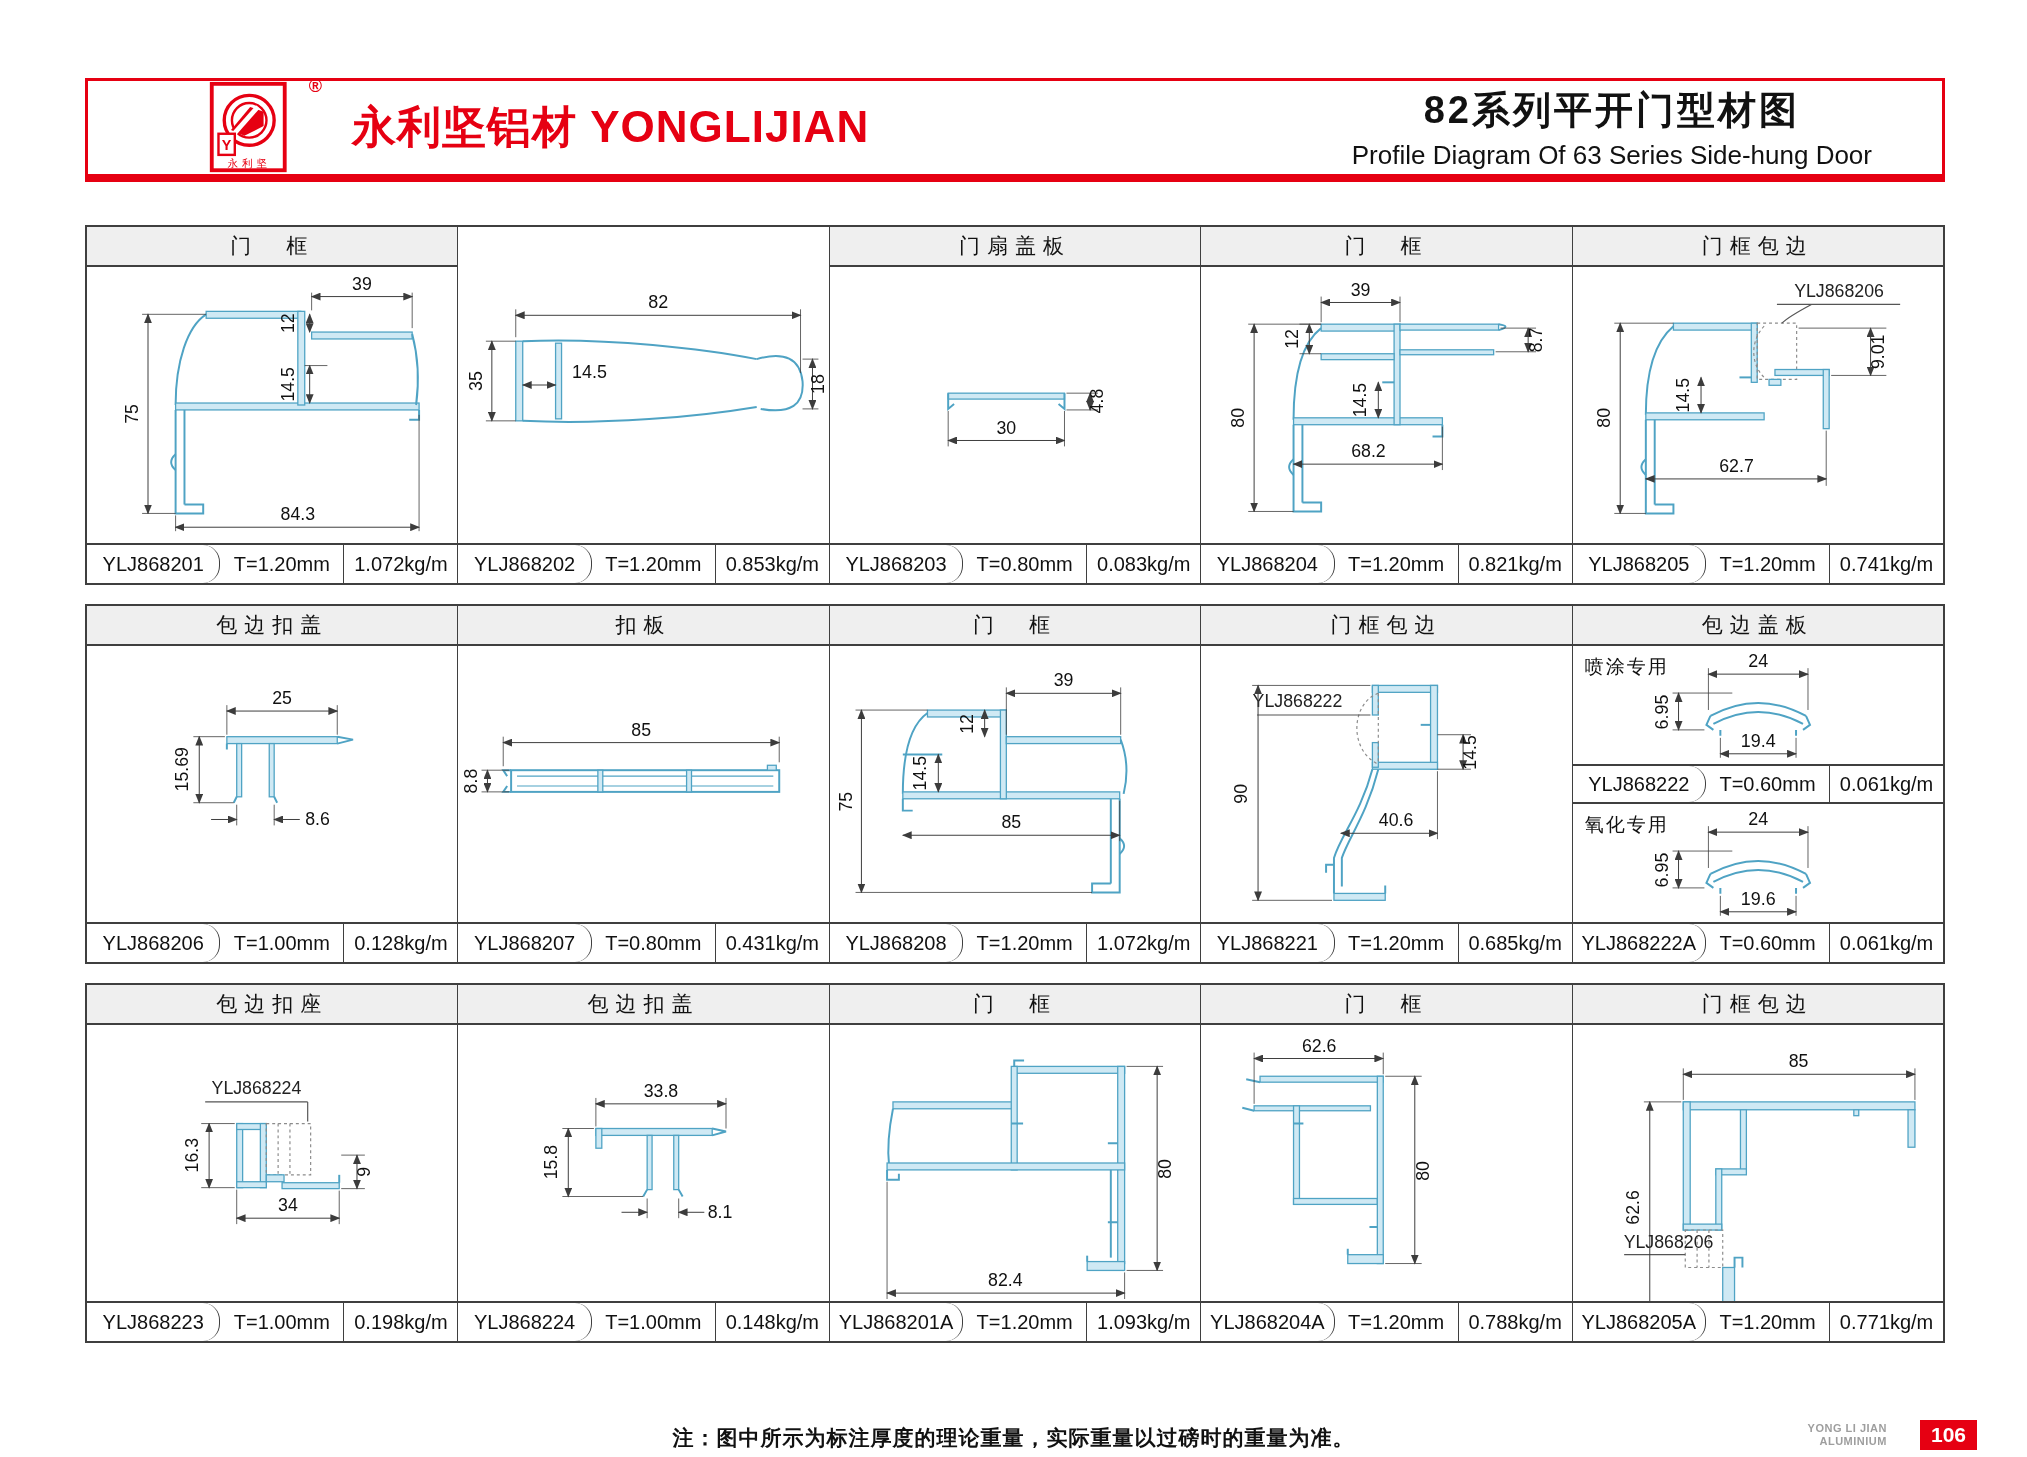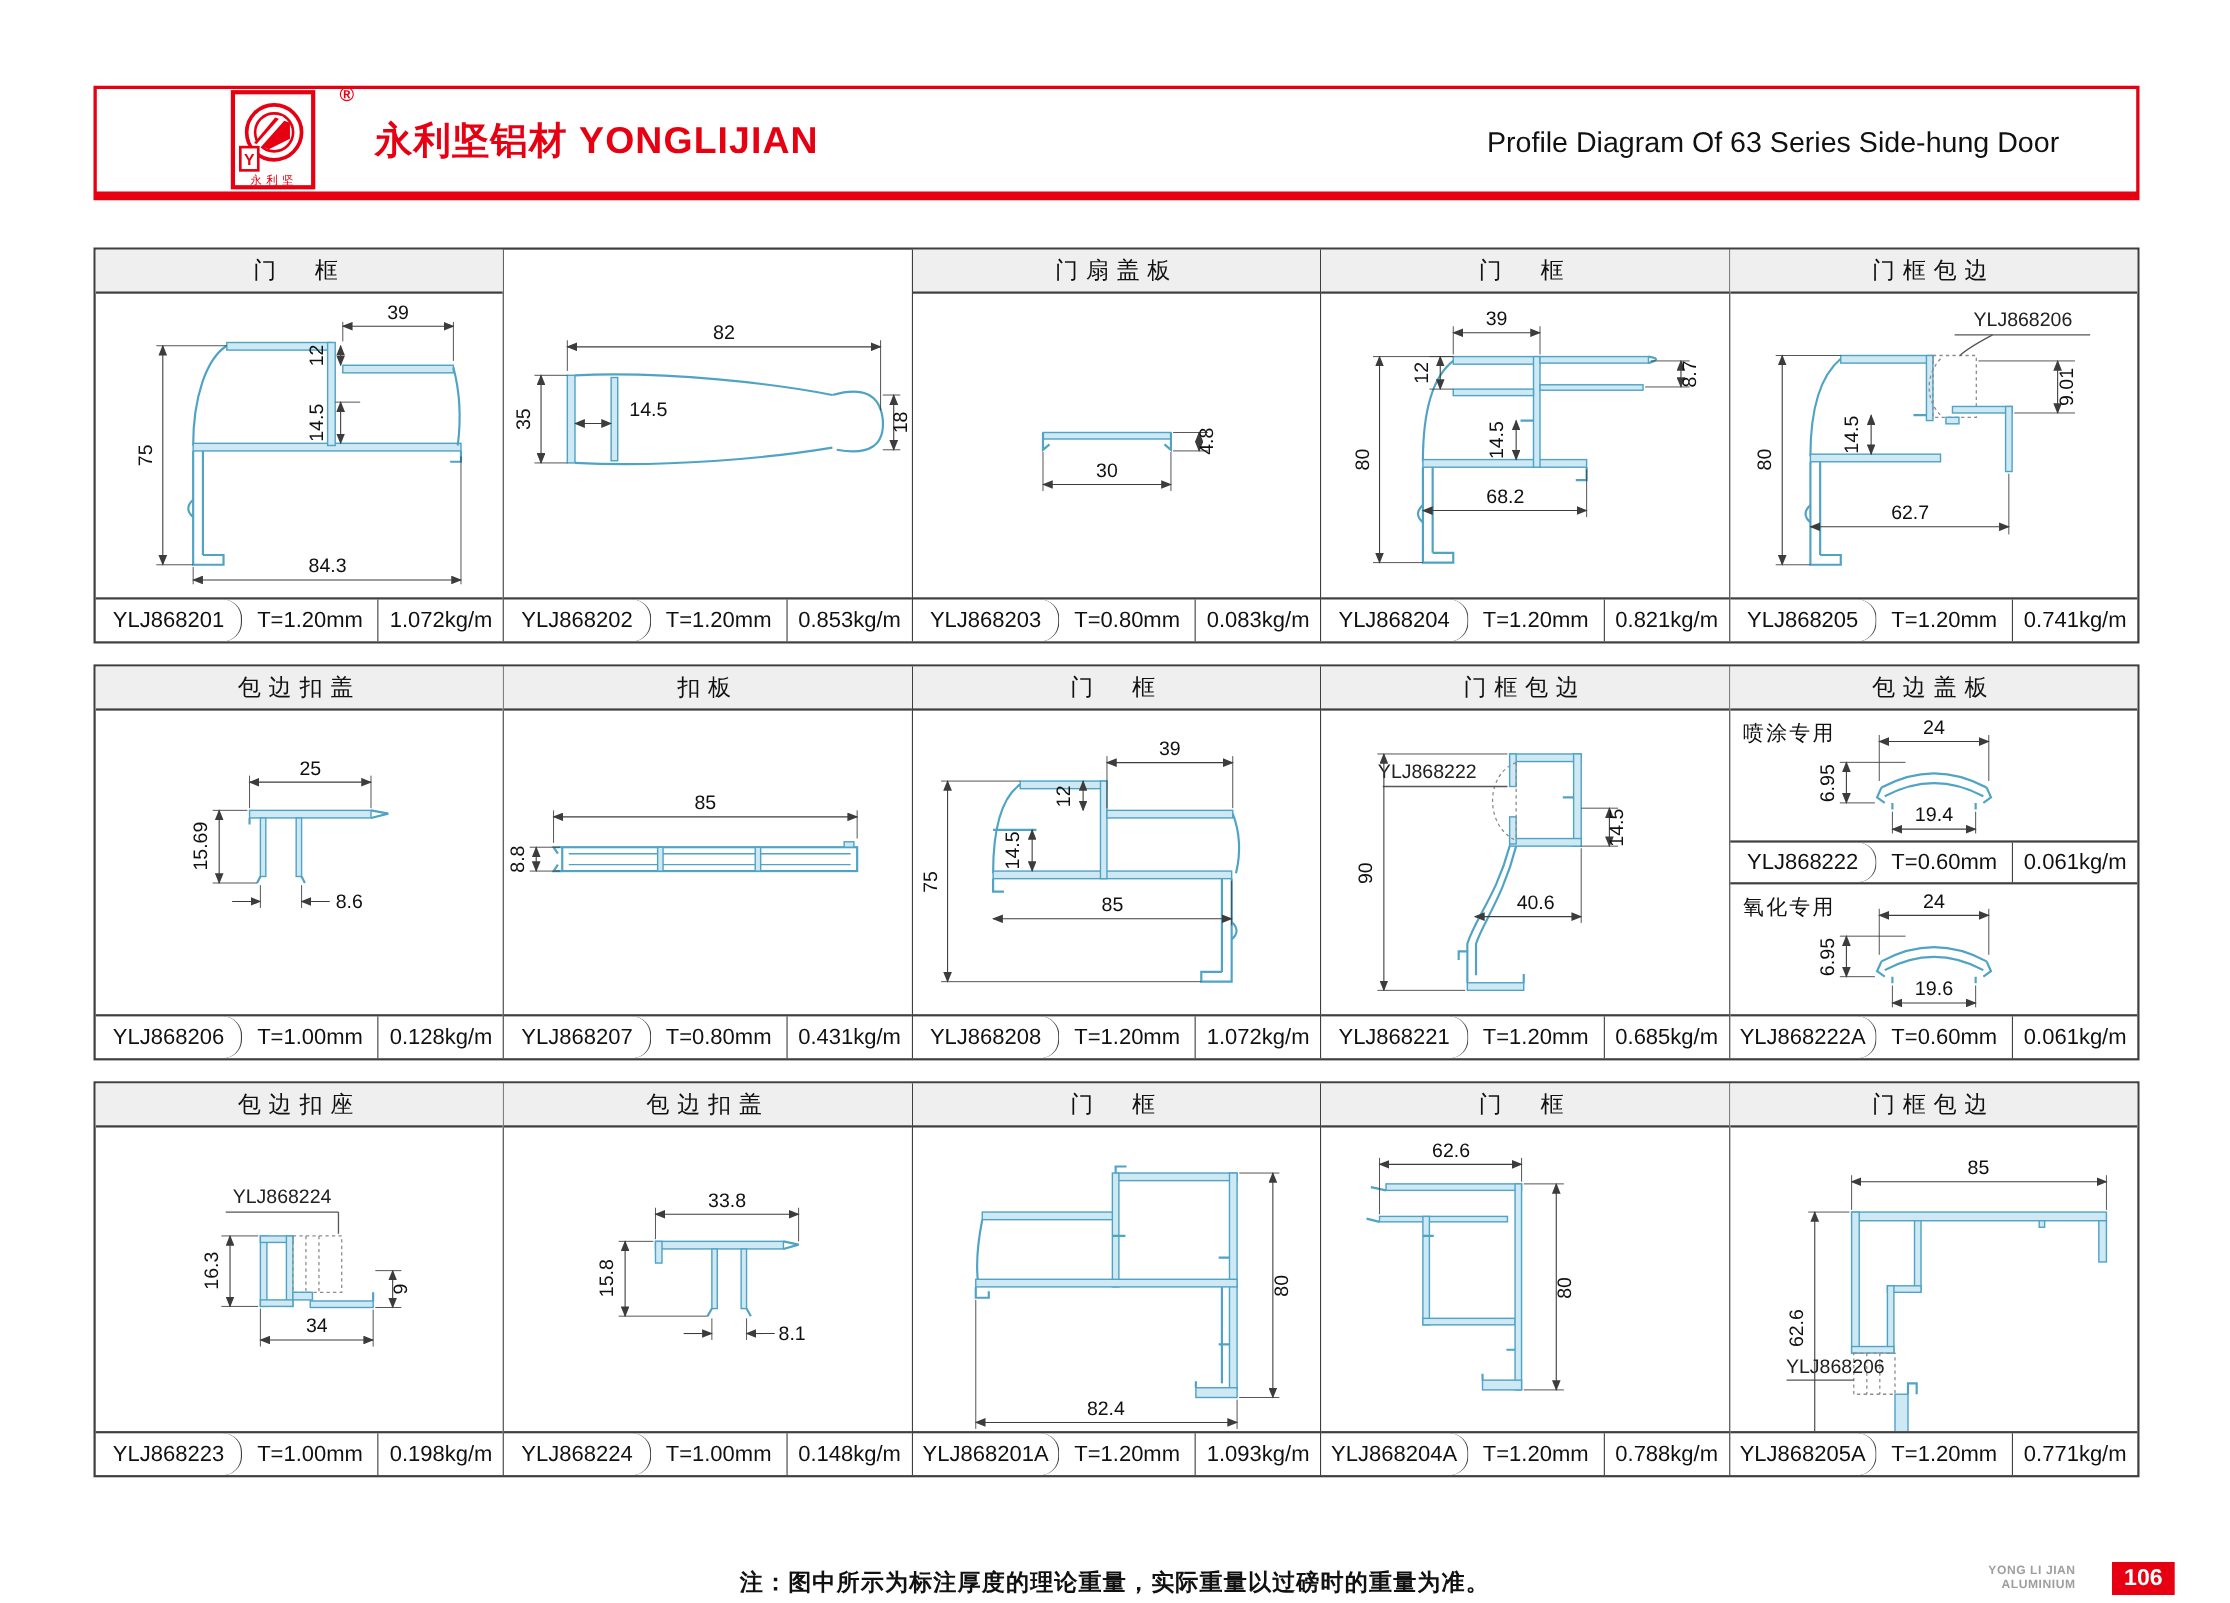--- a/index.html
+++ b/index.html
@@ -1,21 +1,21 @@
 <!DOCTYPE html>
 <html><head>
 <meta charset="utf-8">
 <style>
   html,body{margin:0;padding:0;background:#ffffff;}
   body{width:2027px;height:1457px;position:relative;font-family:"Liberation Sans",sans-serif;color:#111;}
   .hdr{position:absolute;left:85px;top:78px;width:1860px;height:104px;border:3px solid #e60012;border-bottom-width:8px;box-sizing:border-box;background:#fff;}
   .hdr-inner{display:flex;align-items:center;height:100%;}
   .logo-wrap{margin-left:118px;position:relative;width:112px;height:96px;flex:none;}
   .logo-reg{position:absolute;right:-4px;top:-4px;color:#e60012;font-size:18px;font-weight:bold;}
-  .brand{color:#e60012;font-weight:bold;font-size:34px;margin-left:23px;letter-spacing:1px;white-space:nowrap;}
+  .brand{color:#e60012;font-weight:bold;font-size:44px;margin-left:34px;letter-spacing:1px;white-space:nowrap;}
   .titles{margin-left:auto;margin-right:70px;text-align:center;}
   .title-cn{font-size:38px;font-weight:bold;letter-spacing:3px;}
   .title-en{font-size:26px;margin-top:4px;}
   .grid{position:absolute;left:85px;width:1860px;height:360px;border:2px solid #3f3f3f;box-sizing:border-box;display:flex;background:#fff;}
   .g1{top:225px;} .g2{top:604px;} .g3{top:983px;}
   .col{flex:1 1 0;min-width:0;border-right:1px solid #3f3f3f;display:flex;flex-direction:column;text-align:right;}
   .col:last-child{border-right:none;}
   .cell-h{height:40px;flex:none;background:#efefef;border-bottom:2px solid #3f3f3f;display:flex;align-items:center;justify-content:center;font-size:21px;letter-spacing:7px;box-sizing:border-box;}
   .draw{position:relative;flex:1;}
   .draw svg{position:absolute;left:0;top:0;width:100%;height:100%;}
@@ -64,20 +64,21 @@
         <text x="21.5" y="73" font-size="15" font-weight="bold" fill="#e60012" text-anchor="middle">Y</text>
         <text x="45" y="91" font-size="11" fill="#e60012" text-anchor="middle" letter-spacing="4">永利坚</text>
       </svg>
       <span class="logo-reg">®</span>
     </div>
     <div class="brand">
       <span>永利坚铝材</span>
       <span>YONGLIJIAN</span>
     </div>
     <div class="titles">
+      <div class="title-cn">82系列平开门型材图</div>
       <div class="title-en">Profile Diagram Of 63 Series Side-hung Door</div>
     </div>
   </div>
 </div>
 
 <div class="grid g1">
 
   <div class="col">
     <div class="cell-h">门　框</div>
     <div class="draw">

